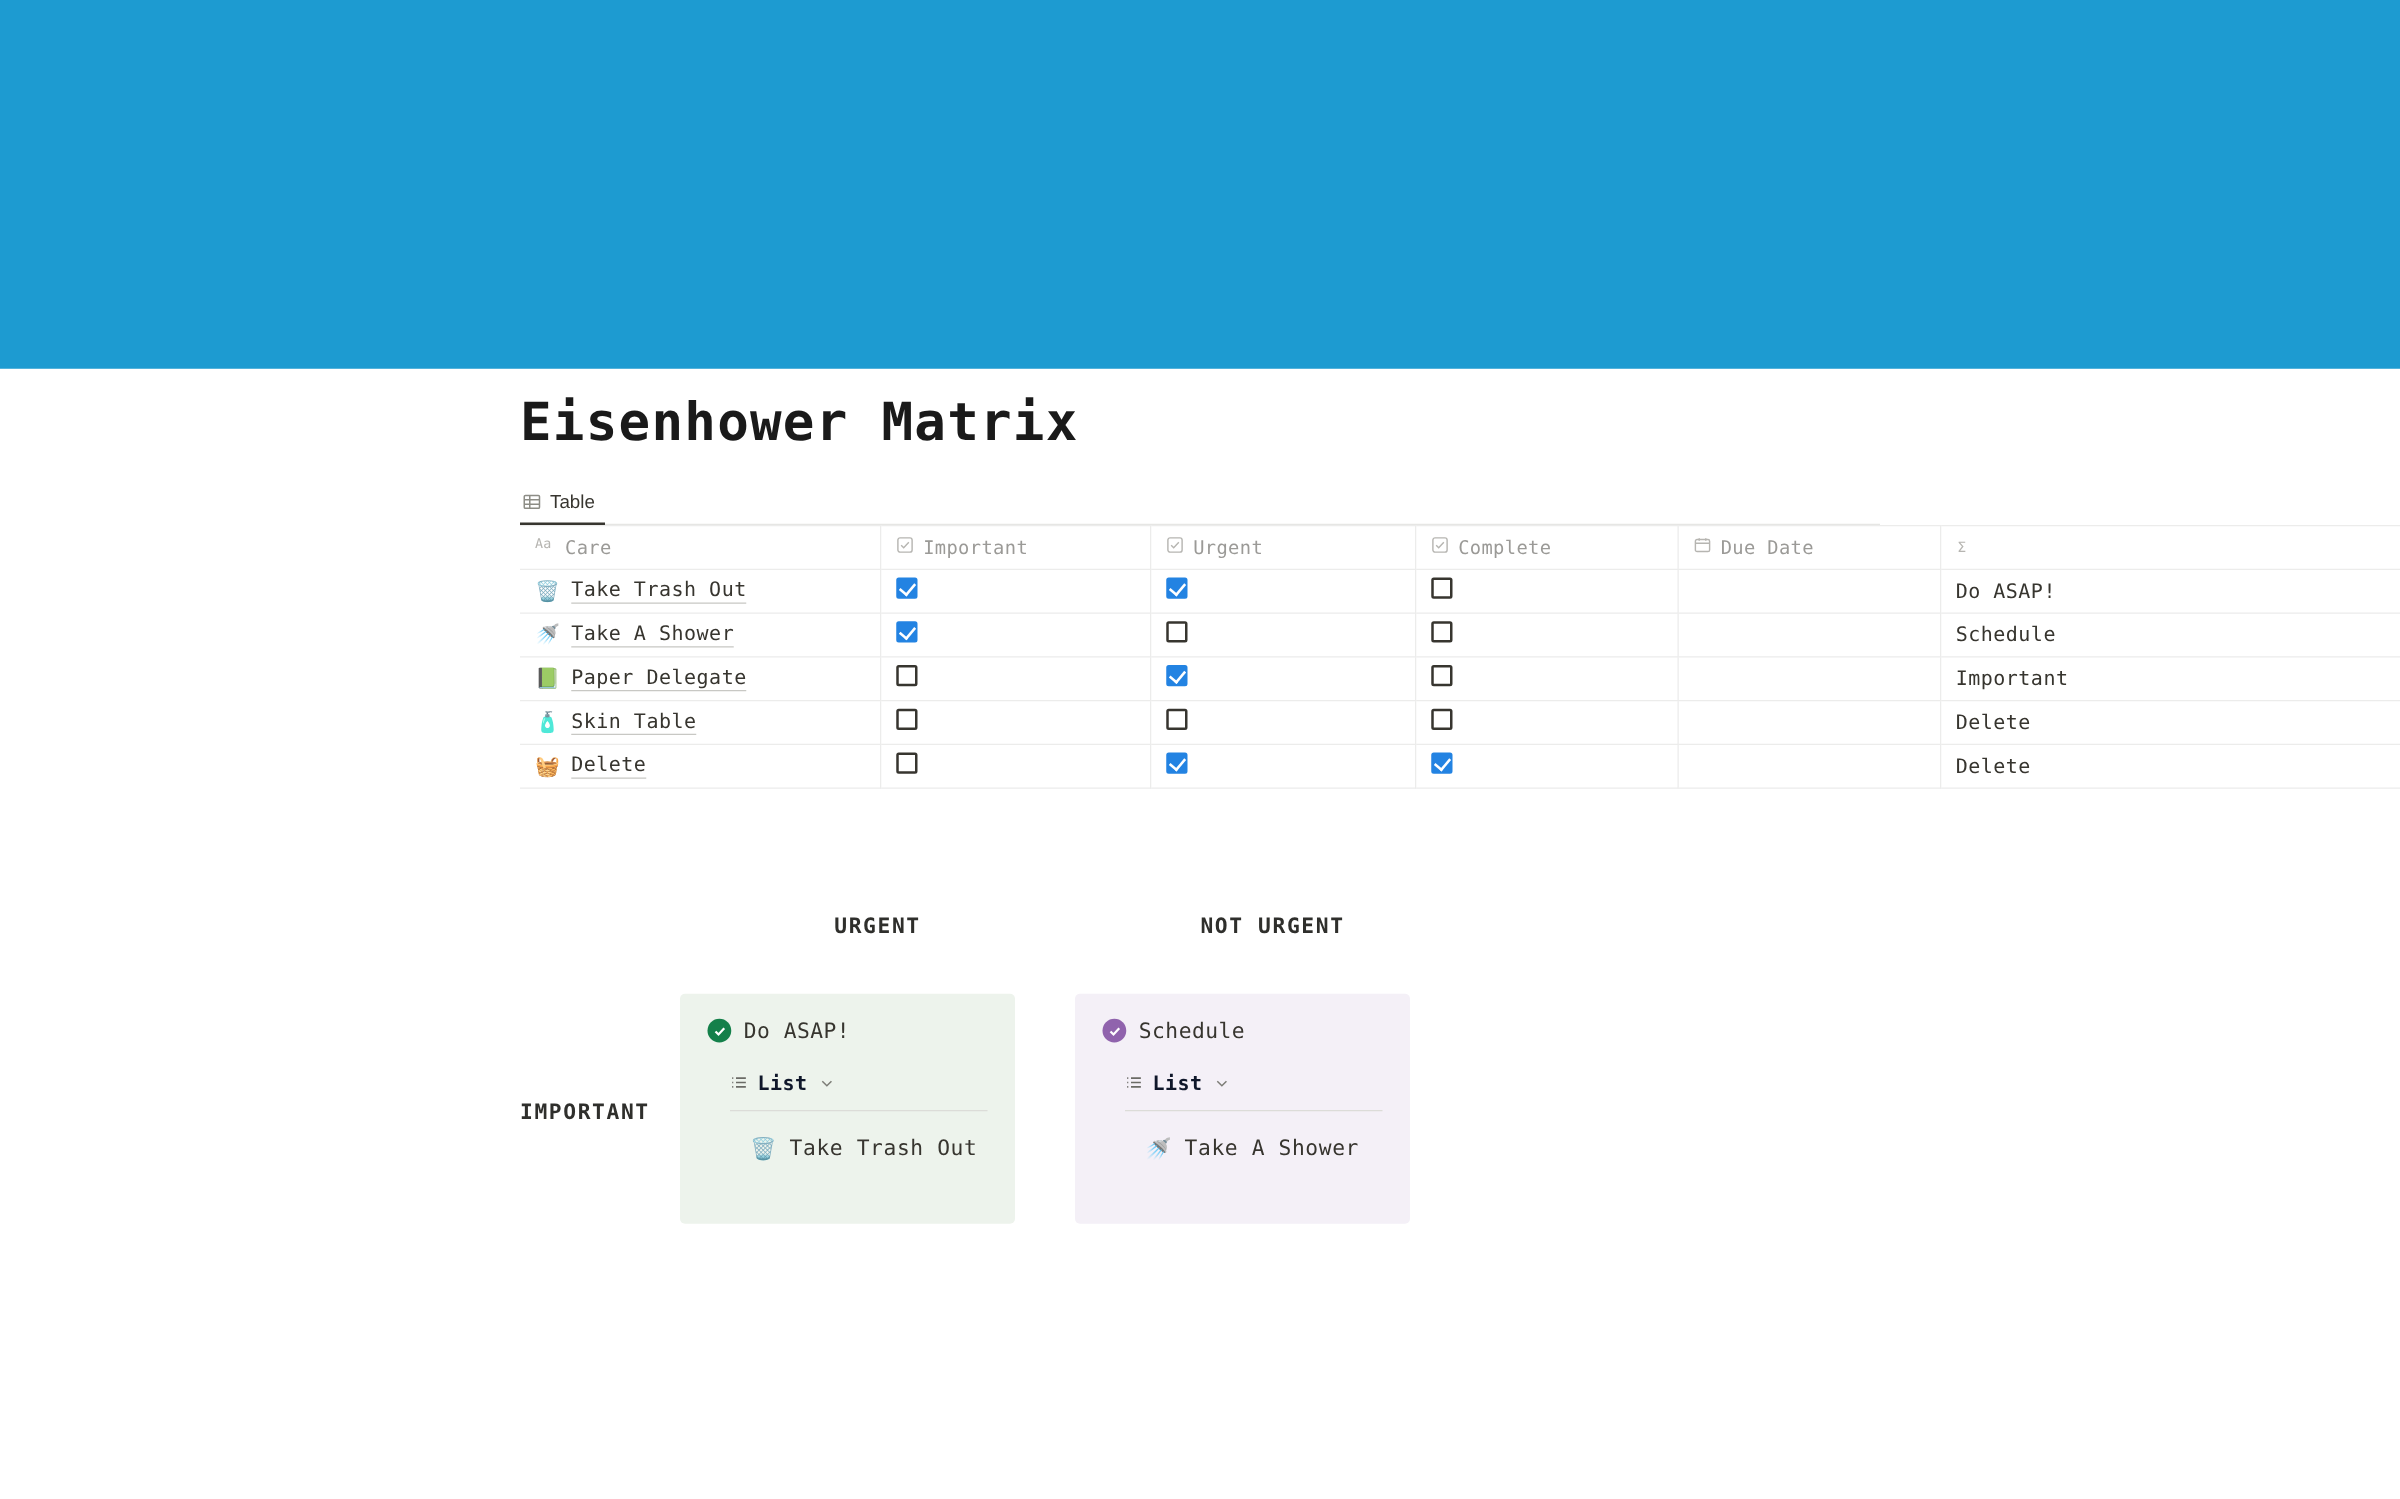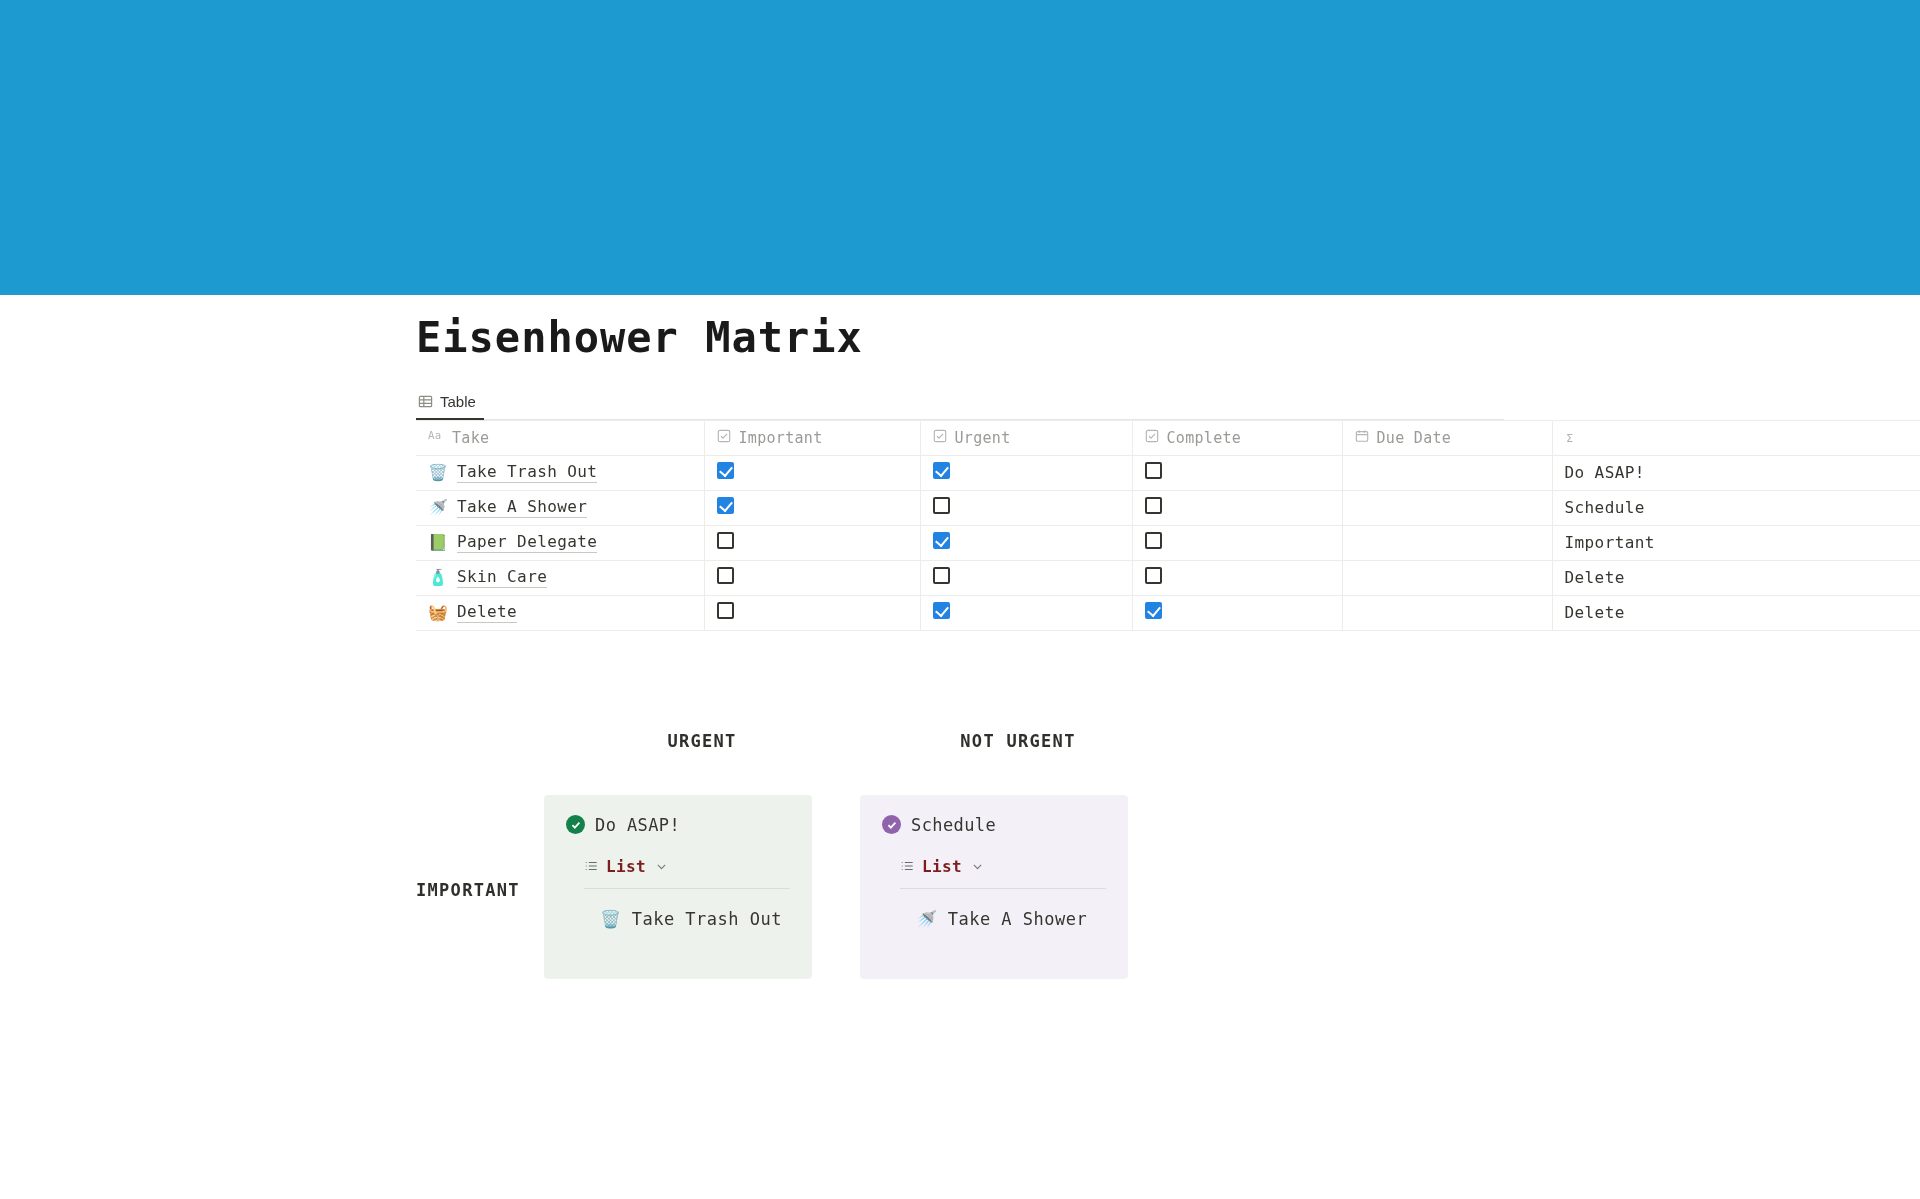--- a/index.html
+++ b/index.html
@@ -176,21 +176,21 @@
   .quad-sub {
     display: flex;
     align-items: center;
     gap: 8px;
     margin: 22px 0 0 18px;
     padding-bottom: 12px;
     border-bottom: 1px solid #dcdcd8;
     font-family: "DejaVu Sans Mono", "Liberation Mono", monospace;
     font-size: 16px;
     font-weight: bold;
-    color: #7f1d1d;
+    color: #0f172a;
     letter-spacing: .4px;
     cursor: pointer;
   }
   .quad-sub .ico { color: #6b6b66; display:flex; }
   .quad-sub .chev { color: #7c7c76; margin-left: 2px; }
   .quad-item {
     display: flex;
     align-items: center;
     gap: 10px;
     margin: 20px 0 0 34px;
@@ -232,21 +232,21 @@
     </colgroup>
     <thead>
       <tr>
         <th>
           <div class="th-inner">
             <span class="th-ico">
               <svg width="16" height="12" viewBox="0 0 18 12">
                   <text x="0" y="10" font-family="DejaVu Sans Mono, monospace" font-size="12" fill="currentColor">Aa</text>
                 </svg>
             </span>
-            <span>Take</span>
+            <span>Care</span>
           </div>
         </th>
         <th>
           <div class="th-inner">
             <span class="th-ico">
               <svg width="14" height="14" viewBox="0 0 16 16" fill="none" stroke="currentColor" stroke-width="1.3">
                   <rect x="1.5" y="1.5" width="13" height="13" rx="2"></rect>
                   <path d="M4.5 8.2l2.3 2.3 4.7-5"></path>
                 </svg>
             </span>
@@ -335,21 +335,21 @@
         <td><span class="chk"></span></td>
         <td><span class="chk on"></span></td>
         <td><span class="chk"></span></td>
         <td></td>
         <td class="sum-cell">Important</td>
       </tr>
       <tr>
         <td>
           <div class="cell-name">
             <span class="emoji">🧴</span>
-            <span class="txt">Skin Care</span>
+            <span class="txt">Skin Table</span>
           </div>
         </td>
         <td><span class="chk"></span></td>
         <td><span class="chk"></span></td>
         <td><span class="chk"></span></td>
         <td></td>
         <td class="sum-cell">Delete</td>
       </tr>
       <tr>
         <td>

